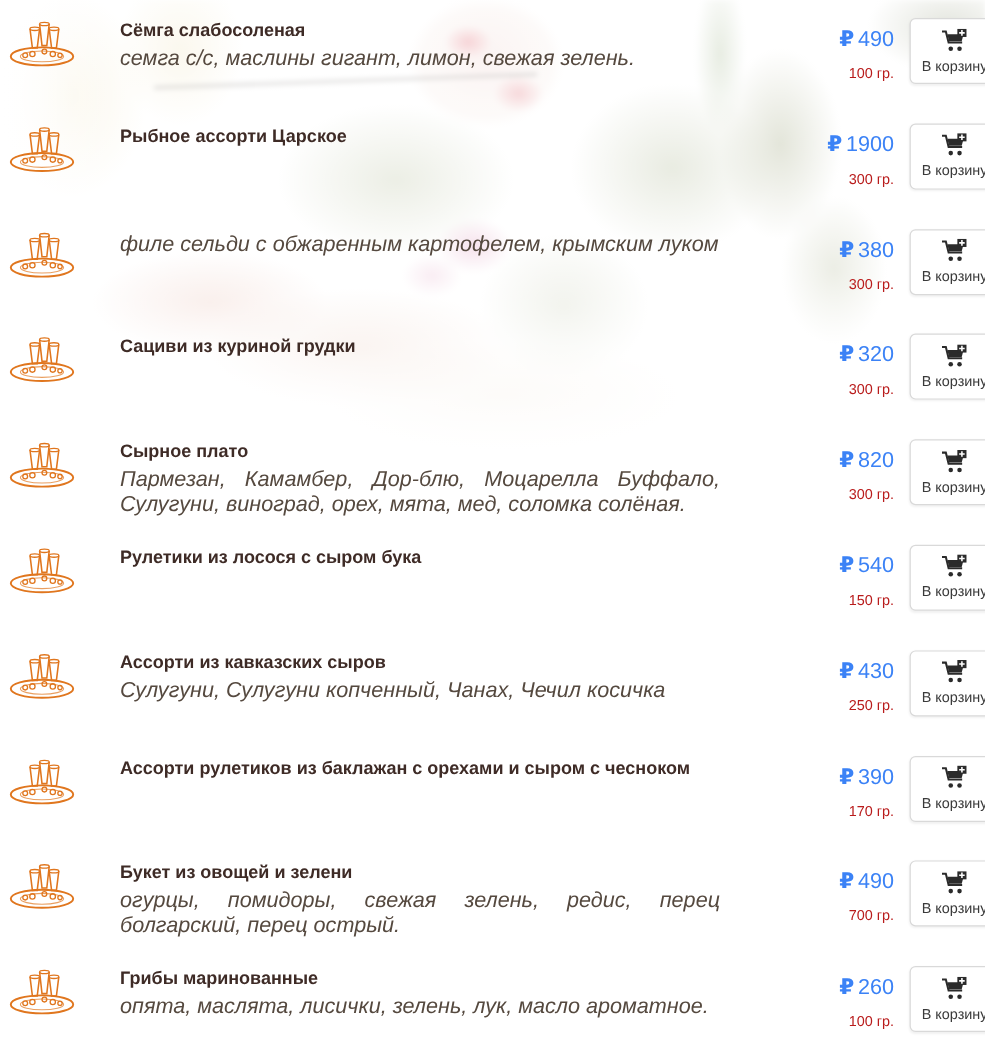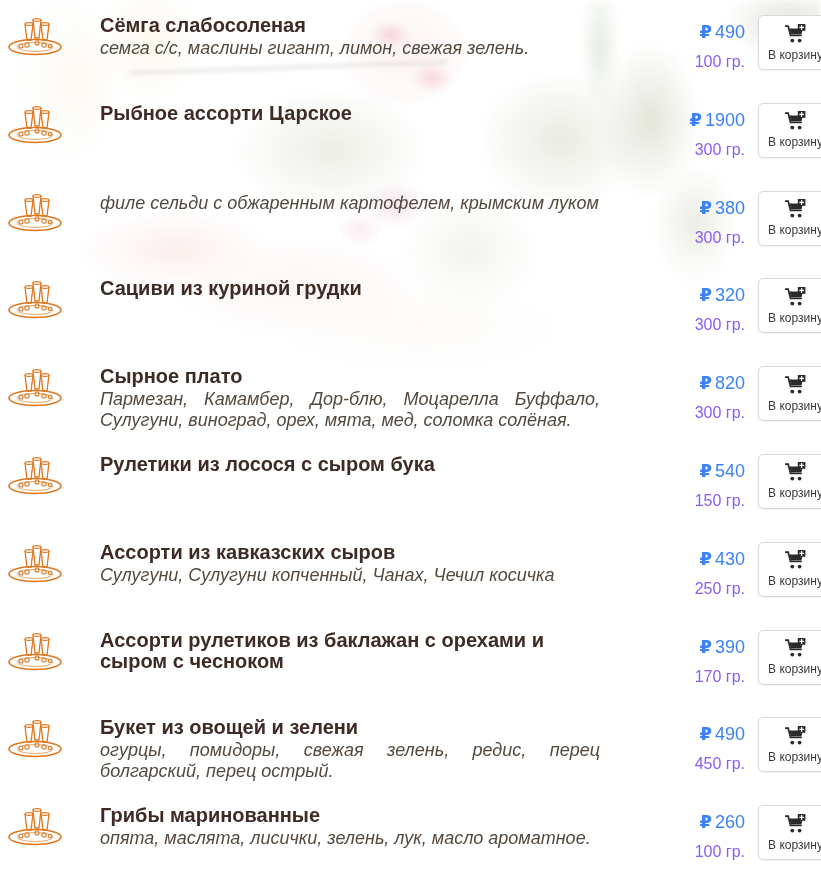--- a/index.html
+++ b/index.html
@@ -71,21 +71,21 @@
     display: flex;
     align-items: flex-start;
     height: 87.8px;
     padding-top: 15px;
   }
   .icon-col { width: 100px; flex: none; padding-left: 6px; }
   .plate-icon { display: block; margin-top: 1px; }
 
   .text-col { width: 500px; flex: none; }
   .title {
-    font-size: 20px;
+    font-size: 15px;
     font-weight: bold;
     line-height: 21px;
     color: #3e2b26;
     cursor: pointer;
   }
   .desc {
     margin-top: 2px;
     font-size: 18px;
     font-style: italic;
     line-height: 21px;
@@ -101,23 +101,23 @@
     padding-top: 3px;
   }
   .price {
     font-size: 18px;
     line-height: 29px;
     color: #3b82f6;
     white-space: nowrap;
   }
   .price .rub { font-weight: bold; margin-right: 3px; }
   .weight {
-    font-size: 16px;
+    font-size: 12px;
     line-height: 29px;
-    color: #8b5cf6;
+    color: #b91c1c;
     text-align: right;
   }
 
   .cart-btn {
     flex: none;
     margin-left: 13px;
     margin-right: -12px;
     width: 75px;
     height: 55px;
     background: #ffffff;
@@ -474,21 +474,21 @@
         <circle cx="38" cy="29" r="2.2" stroke="#e0761e" stroke-width="1.1"></circle>
         <circle cx="44" cy="30" r="1.8" stroke="#e0761e" stroke-width="1.1"></circle>
       </svg>
     </div>
     <div class="text-col">
       <div class="title">Букет из овощей и зелени</div>
       <div class="desc">огурцы, помидоры, свежая зелень, редис, перец болгарский, перец острый.</div>
     </div>
     <div class="price-col">
       <div class="price"><span class="rub">₽</span><span>490</span></div>
-      <div class="weight">450 гр.</div>
+      <div class="weight">700 гр.</div>
     </div>
     <button class="cart-btn">
       <svg width="23" height="20" viewBox="0 0 23 20" fill="none">
         <path d="M1 2.2 H4.2 L6.5 11.5 H17.8" stroke="#2b2b2b" stroke-width="1.7"></path>
         <path d="M5.4 4.6 H19 L17.4 10.4 H6.9 Z" fill="#2b2b2b"></path>
         <circle cx="8.3" cy="16.6" r="1.9" fill="#2b2b2b"></circle>
         <circle cx="15.6" cy="16.6" r="1.9" fill="#2b2b2b"></circle>
         <rect x="13.8" y="0" width="7.6" height="6.8" fill="#2b2b2b"></rect>
         <path d="M17.6 1.1 V5.7 M15.3 3.4 H19.9" stroke="#ffffff" stroke-width="1.3"></path>
       </svg>

